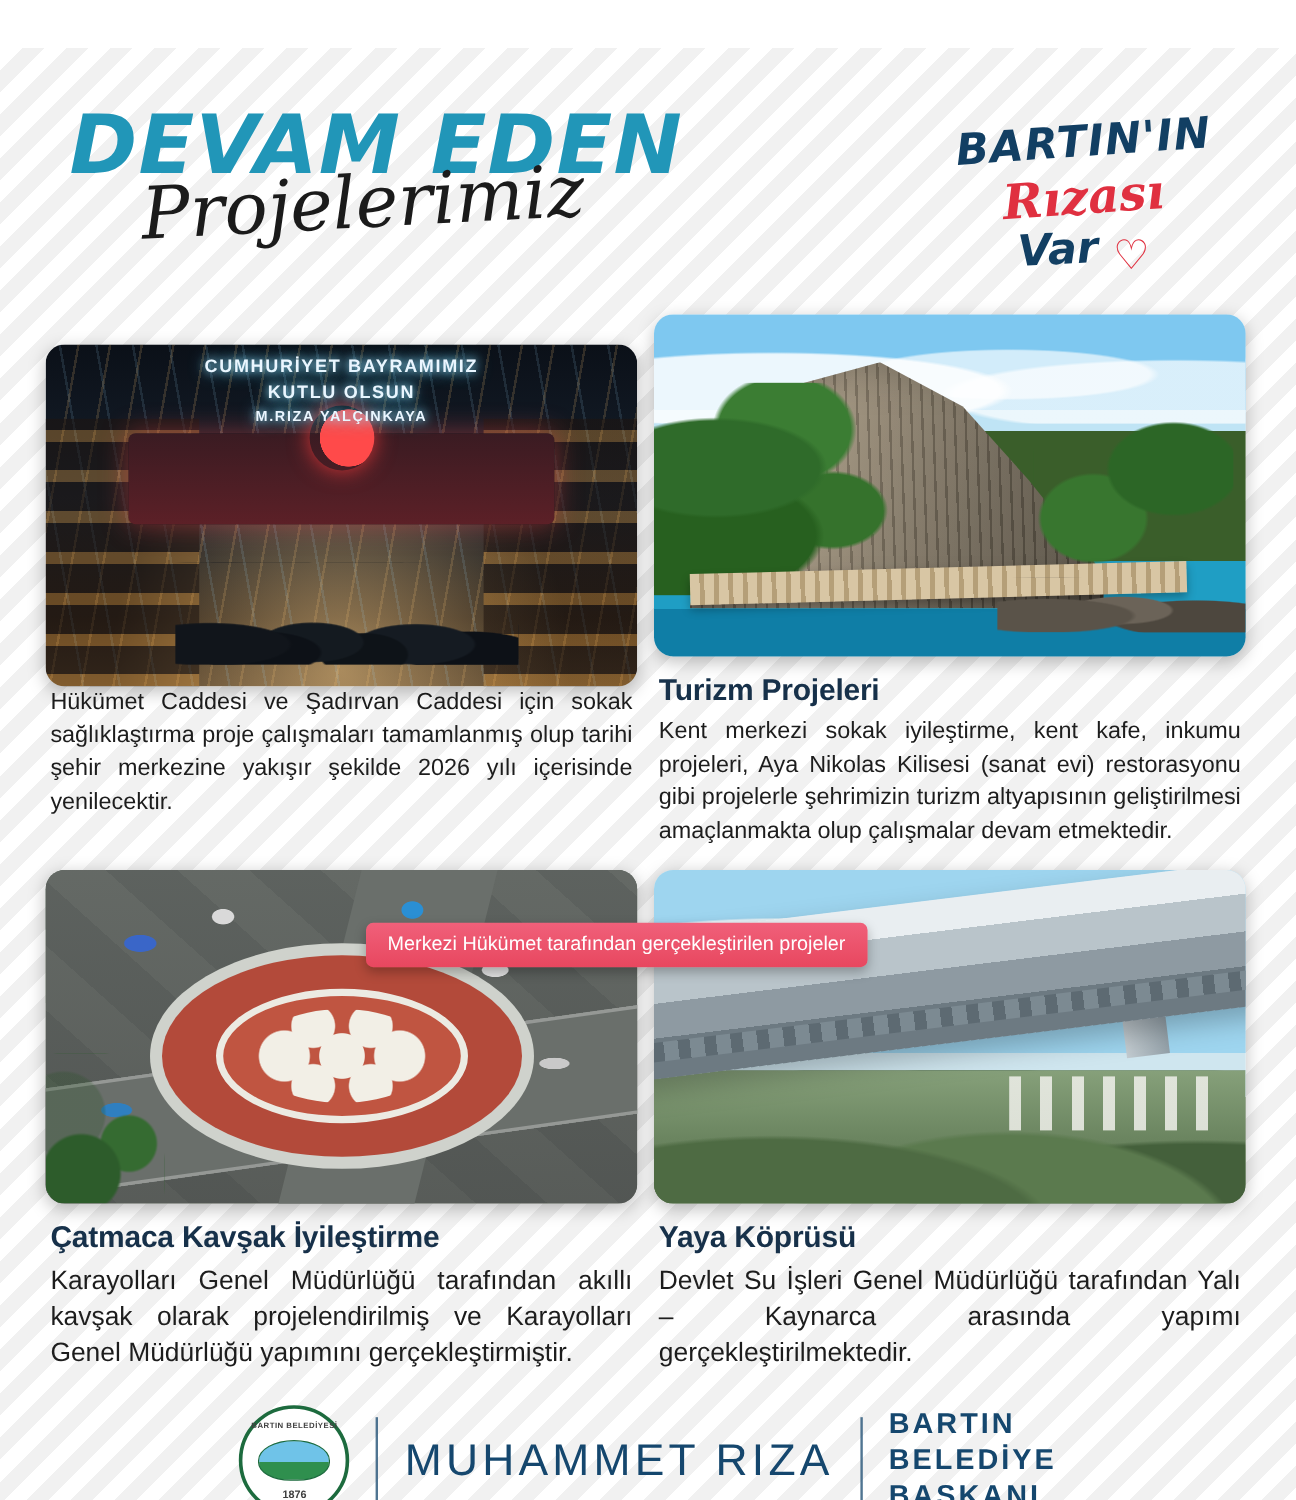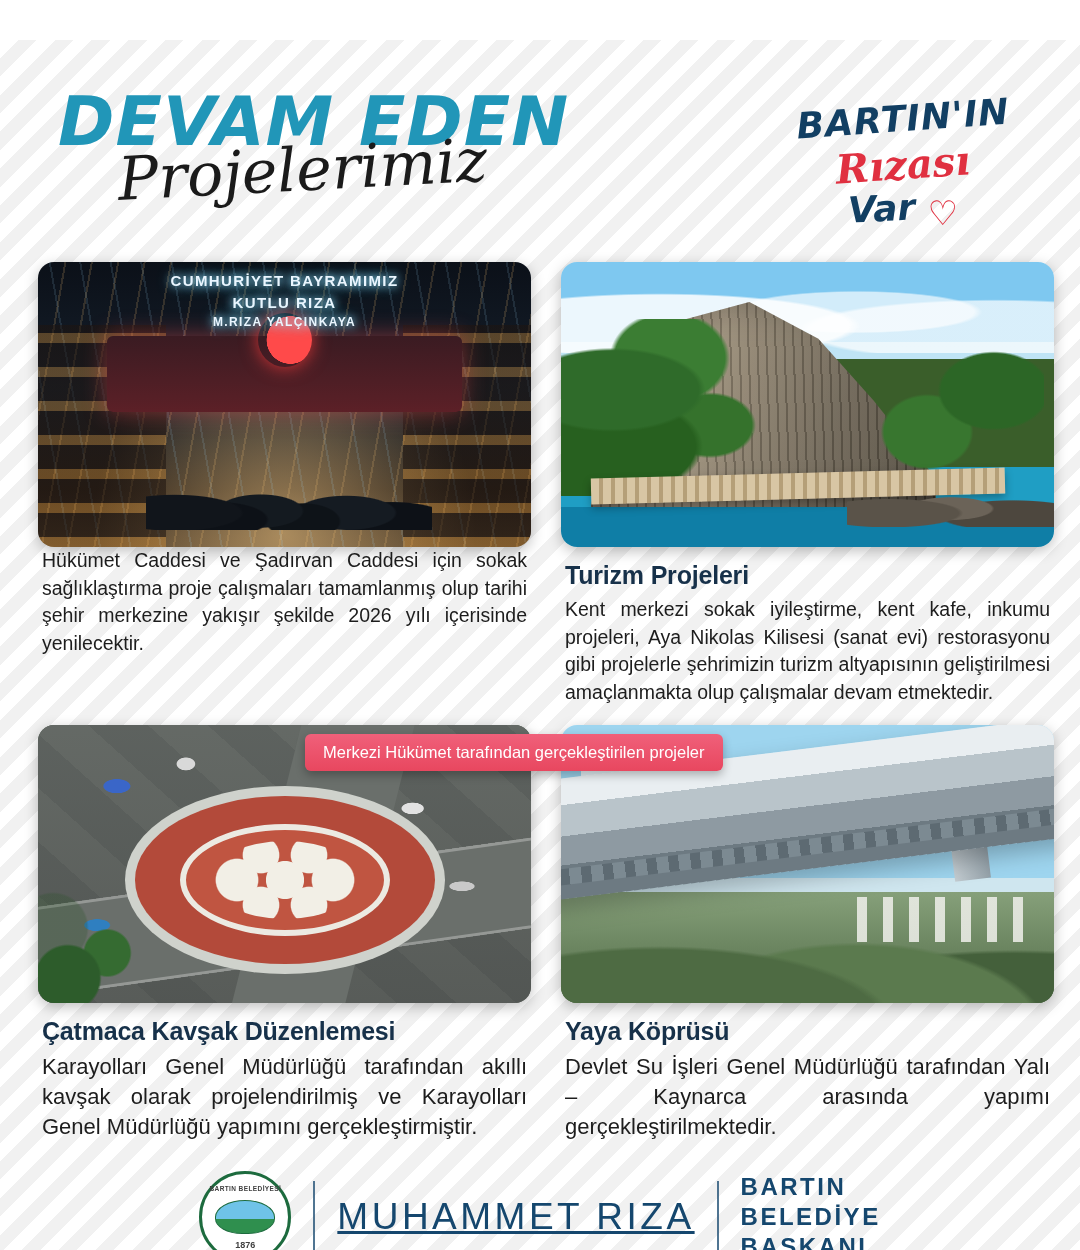--- a/index.html
+++ b/index.html
@@ -88,21 +88,21 @@
     margin-left: 8px;
     transform: translateY(4px);
   }
 
   
   .grid {
     position: absolute;
     top: 222px; left: 38px;
     width: 1004px;
   }
-  .row { display: flex; gap: 30px; }
+  .row { display: flex; gap: 14px; align-items: center; }
   .card { width: 493px; }
 
   .photo {
     width: 493px; height: 285px;
     border-radius: 16px;
     overflow: hidden;
     position: relative;
     box-shadow: 0 4px 14px rgba(0,0,0,0.25);
   }
   .photo.short { height: 278px; }
@@ -353,21 +353,21 @@
     position: absolute; top: 4%; left: 4%; right: 4%; height: 30%;
     background:
       radial-gradient(ellipse at 20% 60%, rgba(255,255,255,.8) 0 28%, rgba(255,255,255,0) 30%),
       radial-gradient(ellipse at 70% 40%, rgba(255,255,255,.6) 0 24%, rgba(255,255,255,0) 26%);
   }
 
   
   .ribbon {
     position: absolute;
     left: 305px;
-    top: 694px;
+    top: 729px;
     background: linear-gradient(#f0607a, #e8475f);
     color: #ffffff;
     font-size: 16.5px;
     padding: 9px 18px;
     border-radius: 6px;
     box-shadow: 0 4px 10px rgba(0,0,0,.28);
     white-space: nowrap;
     z-index: 5;
   }
 
@@ -401,21 +401,20 @@
     border: 1.5px solid #1d6b3e;
   }
   .seal .seal-year {
     font-size: 9px; font-weight: bold;
     position: absolute; bottom: 10px;
   }
   .vline { width: 2px; height: 72px; background: #15476e; opacity: .75; }
   .mayor {
     text-align: right; color: #15476e;
     line-height: 1.02;
-    text-decoration: underline;
   }
   .mayor .m1 {
     font-size: 37px; letter-spacing: 3.5px; font-weight: 400;
   }
   .mayor .m2 {
     font-size: 46px; letter-spacing: 1.5px; font-weight: bold;
   }
   .role {
     color: #15476e;
     font-size: 24px;
@@ -448,21 +447,21 @@
     <div class="row">
 
       <div class="card">
         <div class="photo ph-street">
           <div class="strands"></div>
           <div class="shopsL"></div>
           <div class="shopsR"></div>
           <div class="banner"></div>
           <div class="crescent"></div>
           <div class="banner-txt">CUMHURİYET BAYRAMIMIZ</div>
-          <div class="banner-txt" style="top:30px">KUTLU RIZA</div>
+          <div class="banner-txt" style="top:30px">KUTLU OLSUN</div>
           <div class="banner-txt" style="top:52px;font-size:12px">M.RIZA YALÇINKAYA</div>
           <div class="crowd"></div>
         </div>
         <div class="card-text">Hükümet Caddesi ve Şadırvan Caddesi için sokak sağlıklaştırma proje çalışmaları tamamlanmış olup tarihi şehir merkezine yakışır şekilde 2026 yılı içerisinde yenilecektir.</div>
       </div>
 
       <div class="card">
         <div class="photo ph-sea">
           <div class="sky-clouds"></div>
           <div class="cliff"></div>
@@ -483,21 +482,21 @@
         <div class="photo short ph-round">
           <div class="asphalt"></div>
           <div class="road1"></div>
           <div class="road2"></div>
           <div class="circle-out"></div>
           <div class="circle-in"></div>
           <div class="flower"></div>
           <div class="cars"></div>
           <div class="trees"></div>
         </div>
-        <div class="card-title">Çatmaca Kavşak Düzenlemesi</div>
+        <div class="card-title">Çatmaca Kavşak İyileştirme</div>
         <div class="card-text small">Karayolları Genel Müdürlüğü tarafından akıllı kavşak olarak projelendirilmiş ve Karayolları Genel Müdürlüğü yapımını gerçekleştirmiştir.</div>
       </div>
 
       <div class="card">
         <div class="photo short ph-bridge">
           <div class="clouds"></div>
           <div class="hills"></div>
           <div class="houses"></div>
           <div class="pier"></div>
           <div class="deck"></div>

